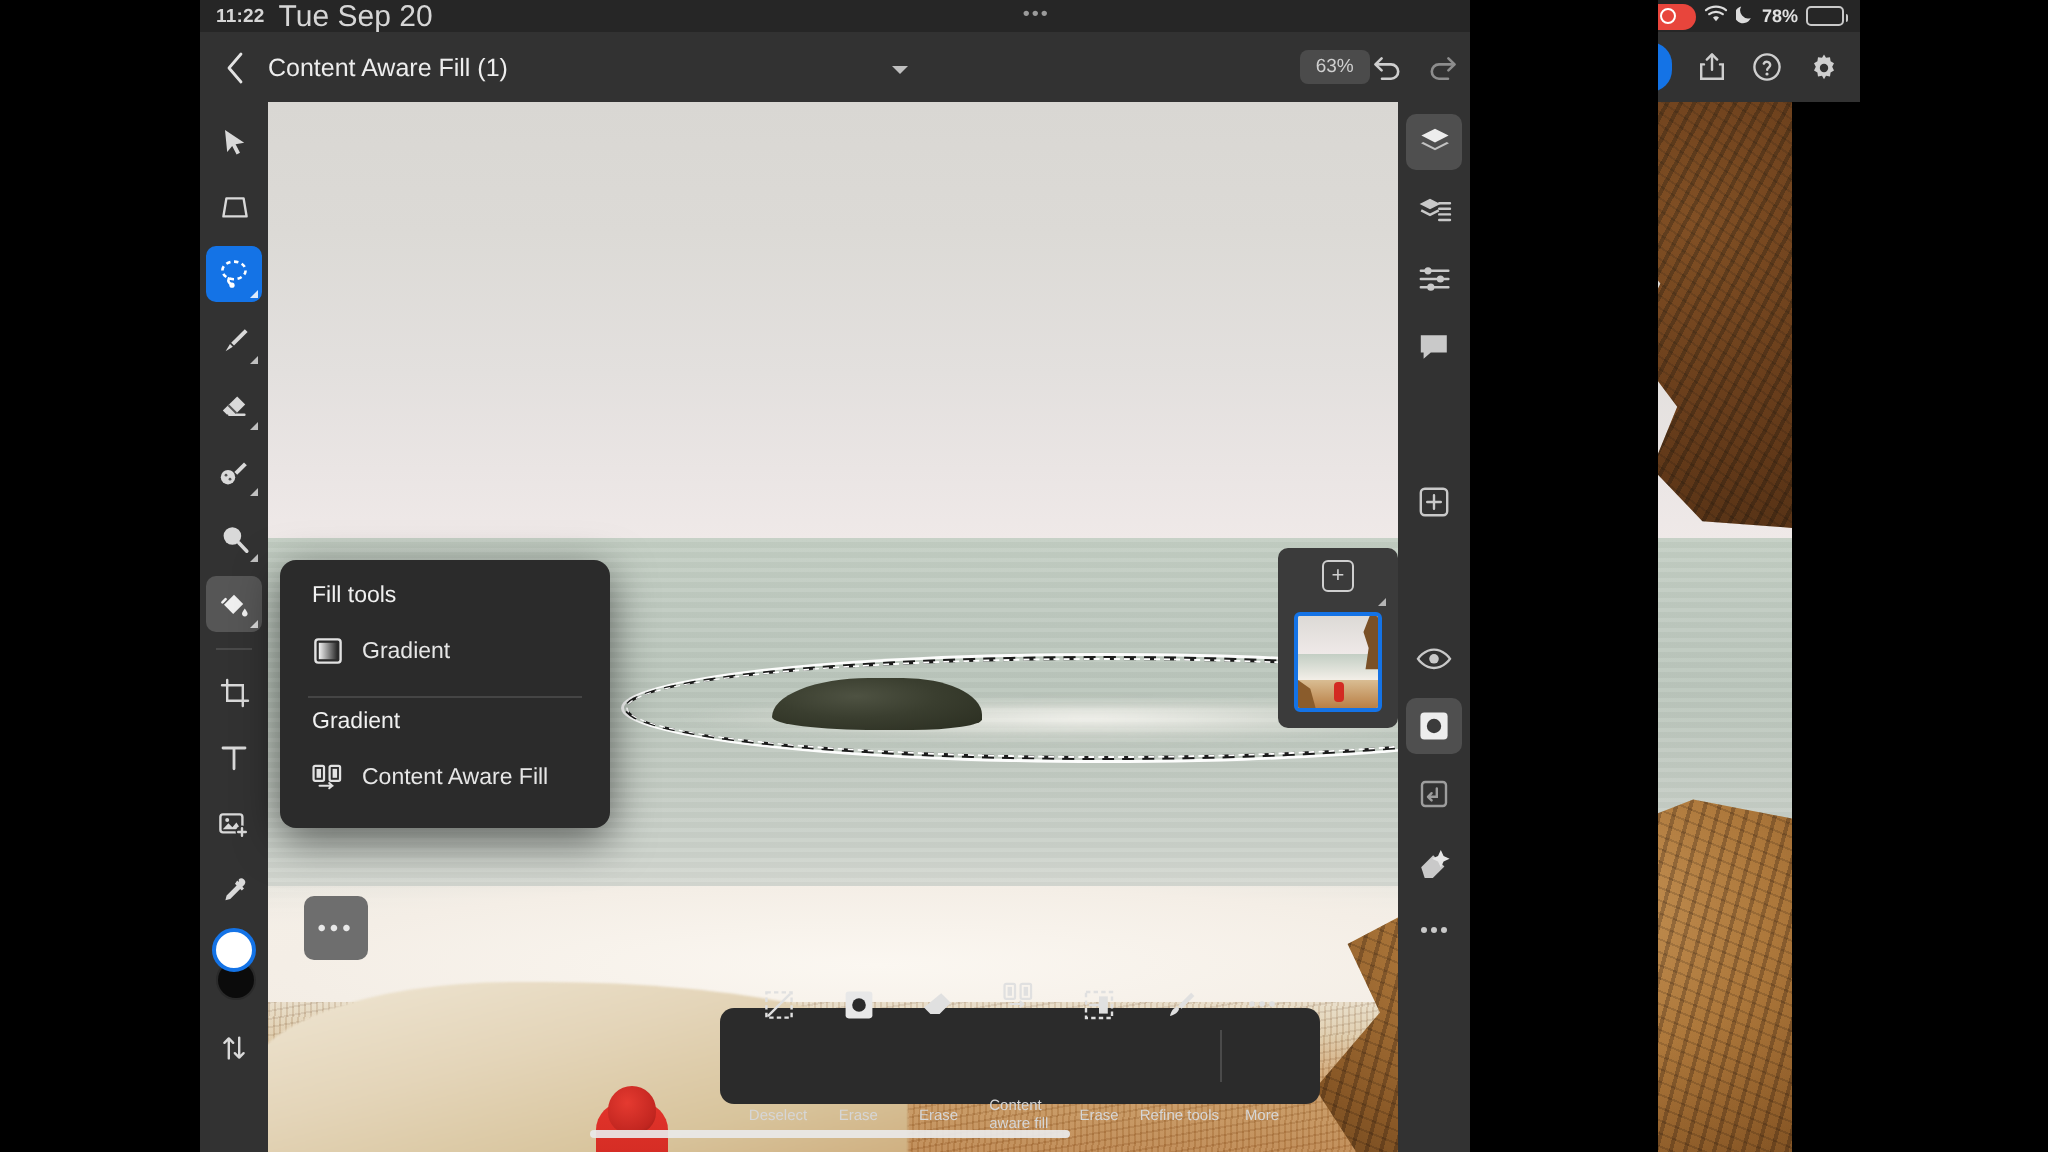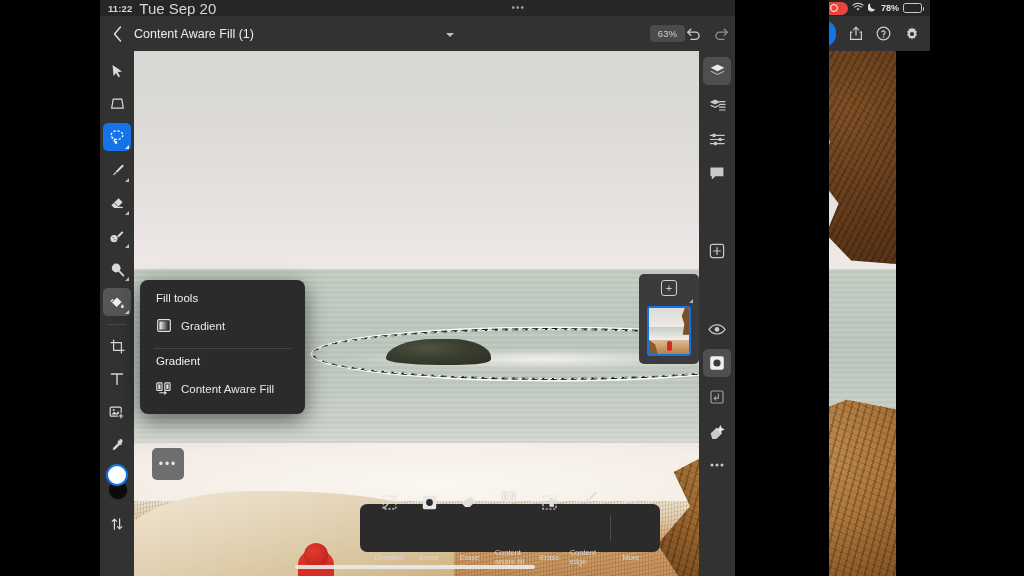--- a/index.html
+++ b/index.html
@@ -726,21 +726,21 @@
       <span class="bb-lbl">Erase</span>
     </div>
 
     <div class="bb-item">
       <span class="bb-ico">
         <svg width="16" height="15" viewBox="0 0 16 15">
             <path d="M13.6 1.4L7.2 7.8l1.6 1.6 6.4-6.4z" fill="#e0e0e0"></path>
             <path d="M6.6 8.4c-1.8.6-3 2-3.6 4.6 2.6-.6 4-1.8 4.6-3.6z" fill="#e0e0e0"></path>
           </svg>
       </span>
-      <span class="bb-lbl">Content edge</span>
+      <span class="bb-lbl">Refine tools</span>
     </div>
 
     <div class="bb-div"></div>
 
     <div class="bb-item">
       <span class="bb-ico">
         <svg width="16" height="6" viewBox="0 0 16 6">
             <circle cx="3" cy="3" r="1.4" fill="#e0e0e0"></circle>
             <circle cx="8" cy="3" r="1.4" fill="#e0e0e0"></circle>
             <circle cx="13" cy="3" r="1.4" fill="#e0e0e0"></circle>

